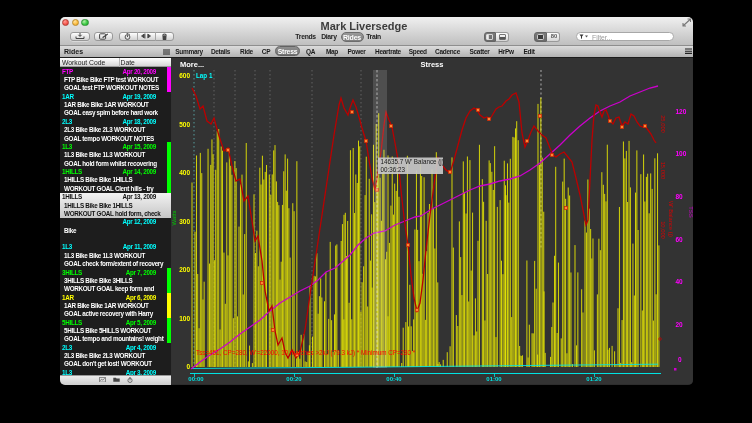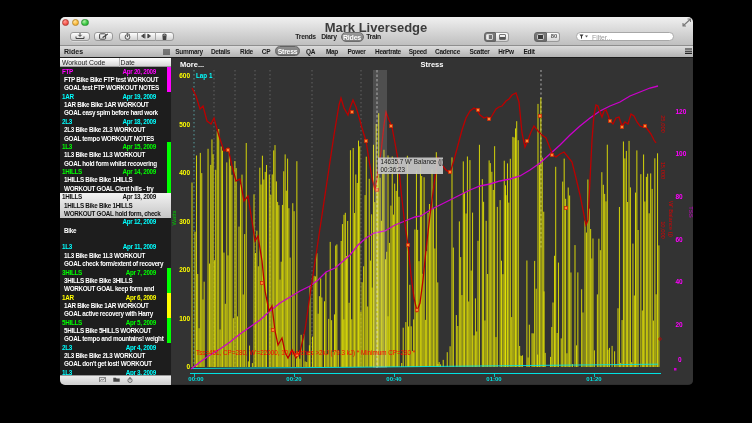--- a/index.html
+++ b/index.html
@@ -8,21 +8,21 @@
 <div id="stage">
 
 <div class="abs" style="left:60px;top:17px;width:633px;height:368px;border-radius:5px;overflow:hidden;background:#1d1d1d">
   <div class="abs" style="left:0;top:0;width:633px;height:28.5px;background:linear-gradient(#f0f0f0,#bfbfbf);border-bottom:1px solid #8e8e8e"></div>
   <div class="abs" style="left:0;top:28.5px;width:633px;height:12.5px;background:linear-gradient(#dcdcdc,#b2b2b2);border-bottom:1px solid #1c1c1c"></div>
 </div>
 
 <div class="abs" style="left:61.6px;top:19px;width:7.4px;height:7.4px;border-radius:50%;background:radial-gradient(circle at 35% 30%,#ff9d96,#f75b51 55%,#d53830);border:0.5px solid #b03b33"></div>
 <div class="abs" style="left:71.8px;top:19px;width:7.4px;height:7.4px;border-radius:50%;background:radial-gradient(circle at 35% 30%,#ffe3a0,#fdbf43 55%,#e09f24);border:0.5px solid #b98a2c"></div>
 <div class="abs" style="left:81.2px;top:19px;width:7.4px;height:7.4px;border-radius:50%;background:radial-gradient(circle at 35% 30%,#b5efa9,#3ccb44 55%,#22a02d);border:0.5px solid #2e9133"></div>
-<div class="abs" style="left:276px;top:19.5px;width:200px;text-align:center;font-size:13px;font-weight:bold;color:#3c3c3c">Mark Liversedge</div>
+<div class="abs" style="left:264px;top:19.5px;width:200px;text-align:center;font-size:11px;font-weight:bold;color:#3c3c3c">Mark Liversedge</div>
 <svg class="abs" style="left:682px;top:17.5px" width="10" height="9" viewBox="0 0 10 9">
       <path d="M1.5 7.5 L8 1.5 M5.5 1 L8.5 1 L8.5 4 M4 8 L1 8 L1 5" stroke="#777" stroke-width="1.1" fill="none"></path>
     </svg>
 
 <div class="abs" style="left:70px;top:31.5px;width:19.5px;height:9px;border-radius:3px;background:linear-gradient(#fefefe,#d2d2d2);border:1px solid #999;box-shadow:0 0.5px 0 rgba(255,255,255,.7)"></div>
 <svg class="abs" style="left:74.5px;top:33px" width="10" height="6.5" viewBox="0 0 10 6.5">
       <path d="M5 0 V3 M3.4 1.8 L5 3.5 L6.6 1.8" stroke="#444" stroke-width="1" fill="none"></path>
       <path d="M1 3.5 V5.5 H9 V3.5" stroke="#444" stroke-width="1" fill="none"></path>
     </svg>
 <div class="abs" style="left:93.7px;top:31.5px;width:19.5px;height:9px;border-radius:3px;background:linear-gradient(#fefefe,#d2d2d2);border:1px solid #999"></div>

